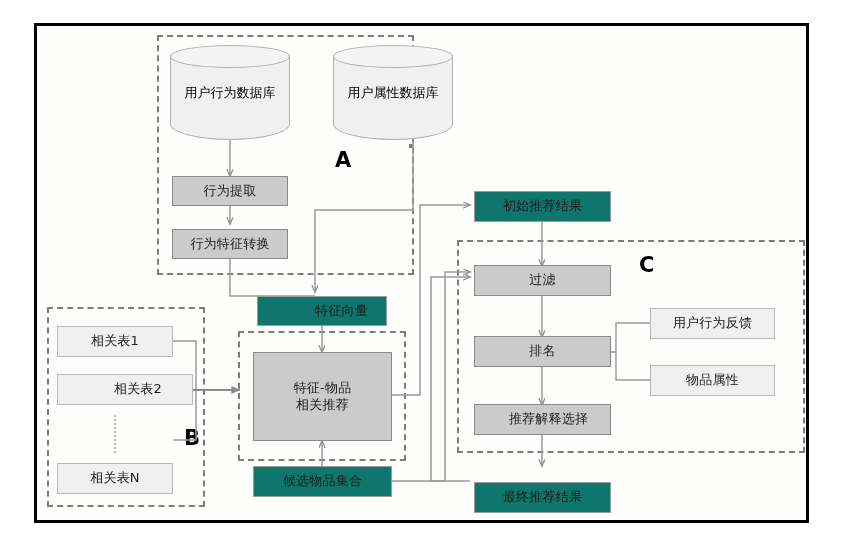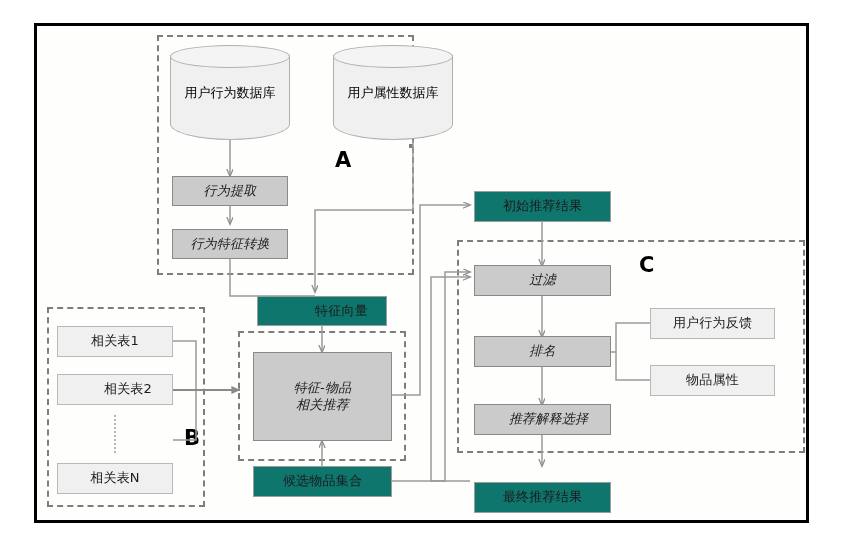--- a/index.html
+++ b/index.html
@@ -35,21 +35,20 @@
   }
   
   .box-light{
     background:#0f766e;
     border:1.6px solid #9c9c9c;
   }
   
   .box-dark{
     background:#cbcbcb;
     border:1.6px solid #8a8a8a;
-    font-style:italic;
   }
   
   .box-pale{
     background:#f0f0f0;
     border:1.6px solid #b8b8b8;
   }
   .cyl{
     position:absolute;
     box-sizing:border-box;
   }
@@ -170,21 +169,21 @@
   </div>
 
   <div class="node box-dark" style="left:172px;top:176px;width:116px;height:30px;">行为提取</div>
 
   <div class="node box-dark" style="left:172px;top:229px;width:116px;height:30px;">行为特征转换</div>
 
   <div class="node box-light" style="left:257px;top:296px;width:130px;height:30px;padding-left:39px;">特征向量</div>
 
   <div class="node box-pale" style="left:57px;top:326px;width:116px;height:31px;">相关表1</div>
 
-  <div class="node box-pale" style="left:57px;top:374px;width:116px;height:31px;padding-left:26px;">相关表2</div>
+  <div class="node box-pale" style="left:57px;top:374px;width:136px;height:31px;padding-left:26px;">相关表2</div>
 
   <div class="vdots" style="left:114px;top:415px;height:38px;"></div>
 
   <div class="node box-pale" style="left:57px;top:463px;width:116px;height:31px;">相关表N</div>
 
   <div class="node box-dark" style="left:253px;top:352px;width:139px;height:89px;flex-direction:column;">
     <span>特征-物品</span>
     <span>相关推荐</span>
   </div>
 

